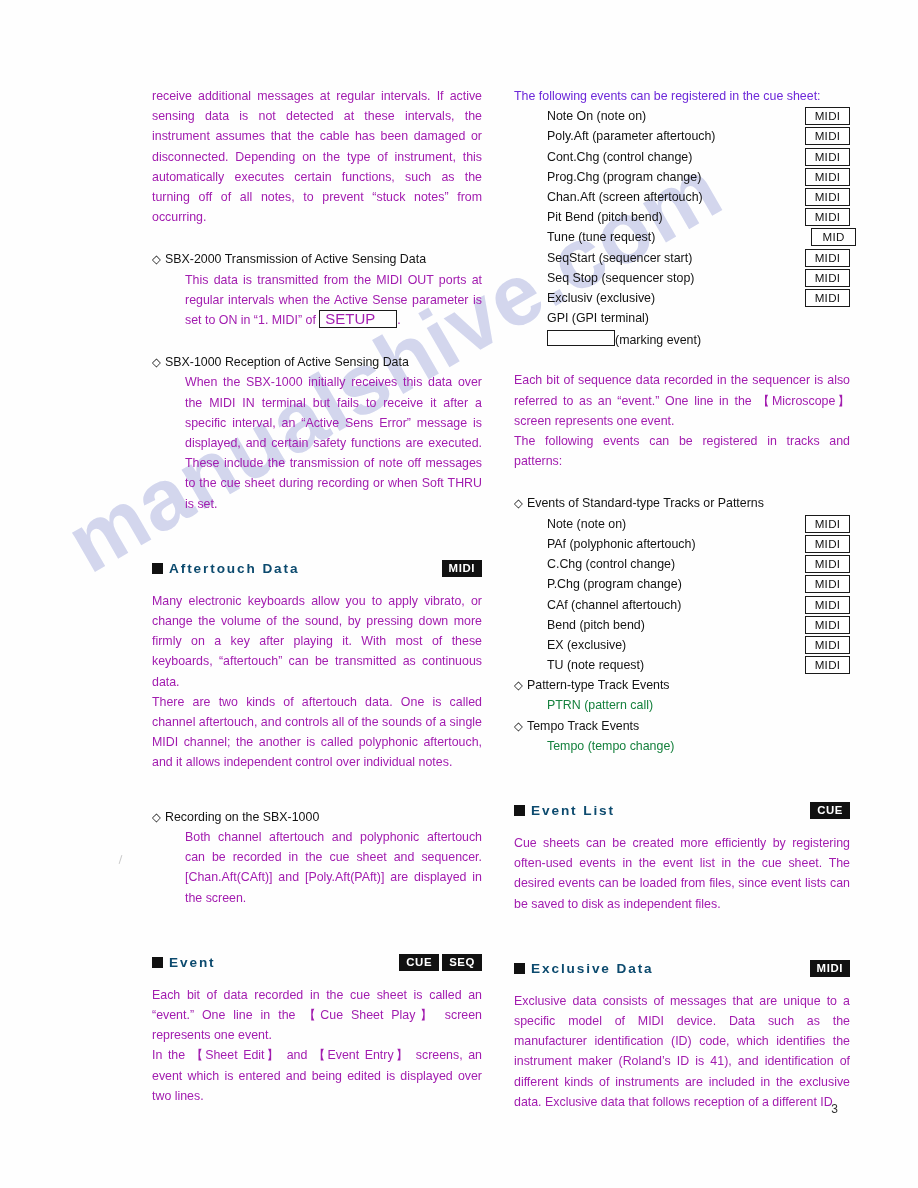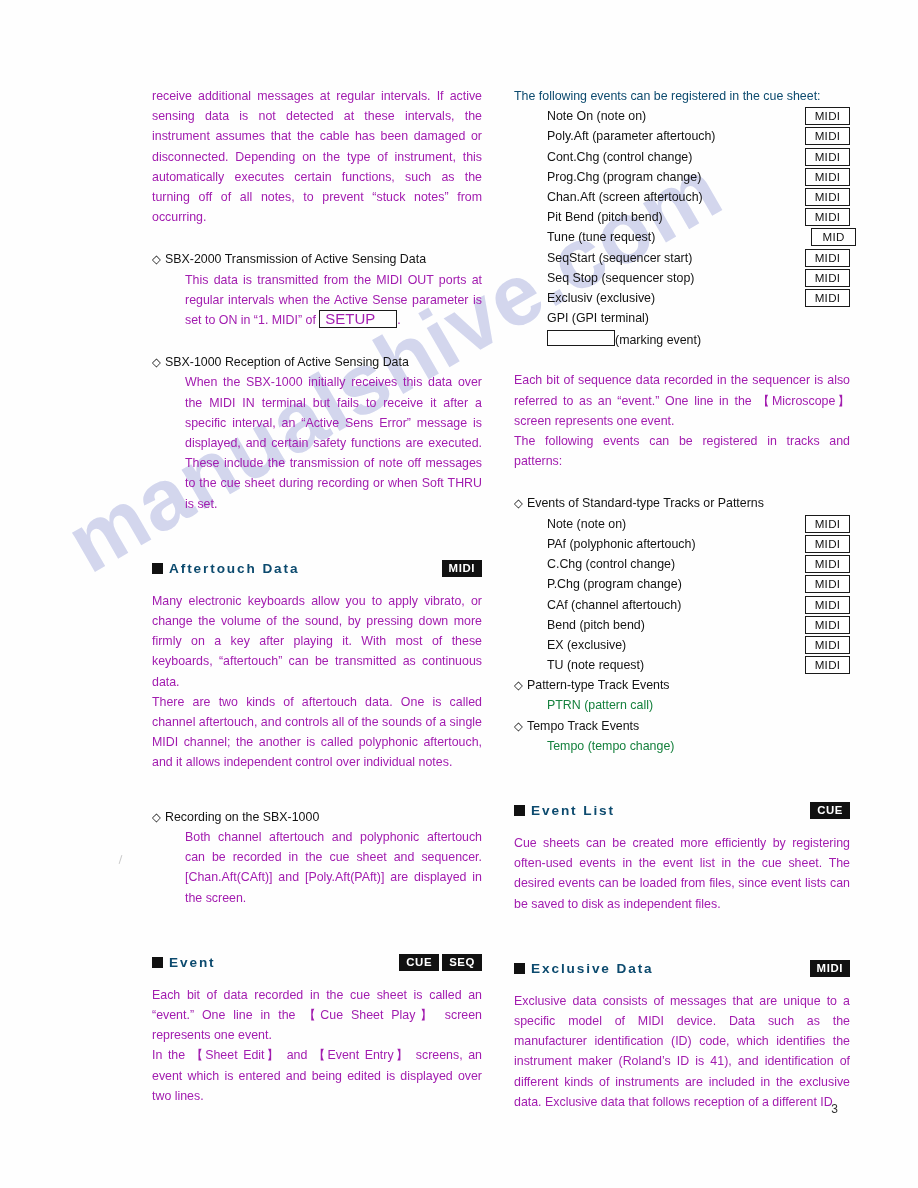--- a/index.html
+++ b/index.html
@@ -168,21 +168,21 @@
   .ev-head {
     font-size: 12.4px;
     line-height: 20.2px;
     color: #131313;
     position: relative;
     padding-left: 13px;
   }
   .ev-head .dia { position: absolute; left: 0; top: 0; font-size: 11.5px; }
   .ev-sub { padding-left: 33px; font-size: 12.4px; line-height: 20.2px; color: #15803d; }
 
-  .intro-line { font-size: 12.4px; line-height: 20.2px; color: #0c4a6e; }
+  .intro-line { font-size: 12.4px; line-height: 20.2px; color: #6d28d9; }
 
   
   #page-number {
     position: absolute;
     right: 80px;
     bottom: 72px;
     font-size: 12px;
     color: #333;
     z-index: 3;
   }

